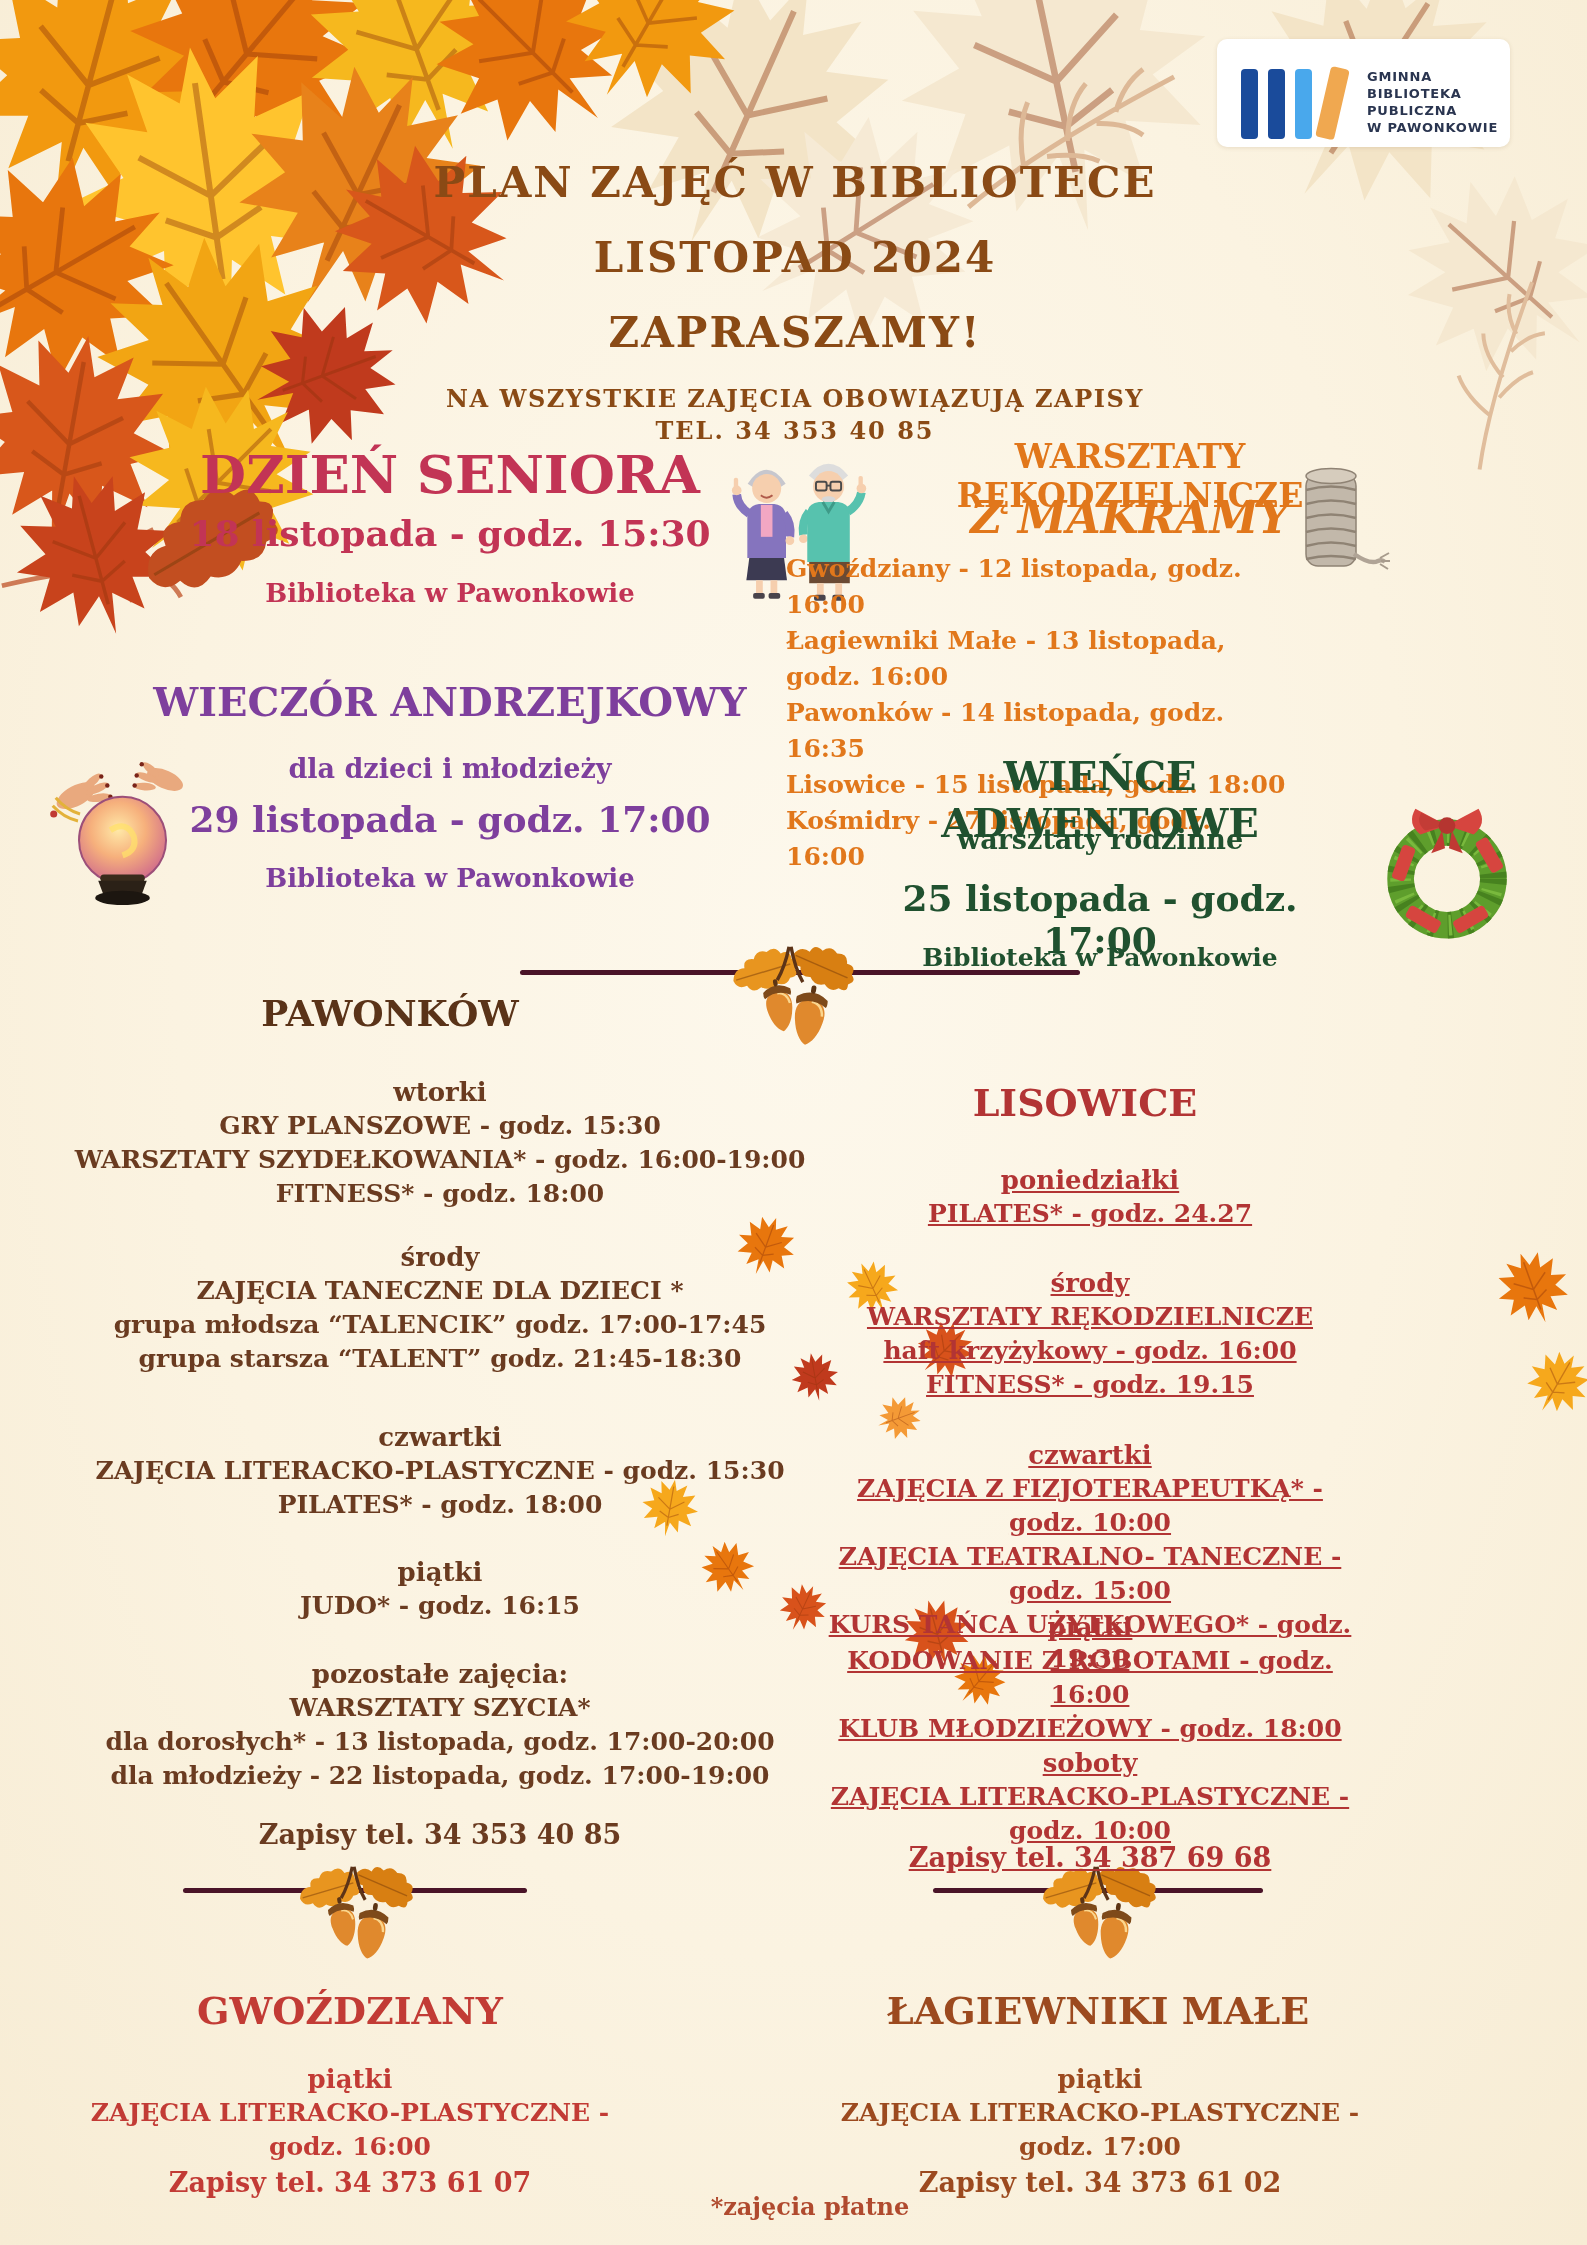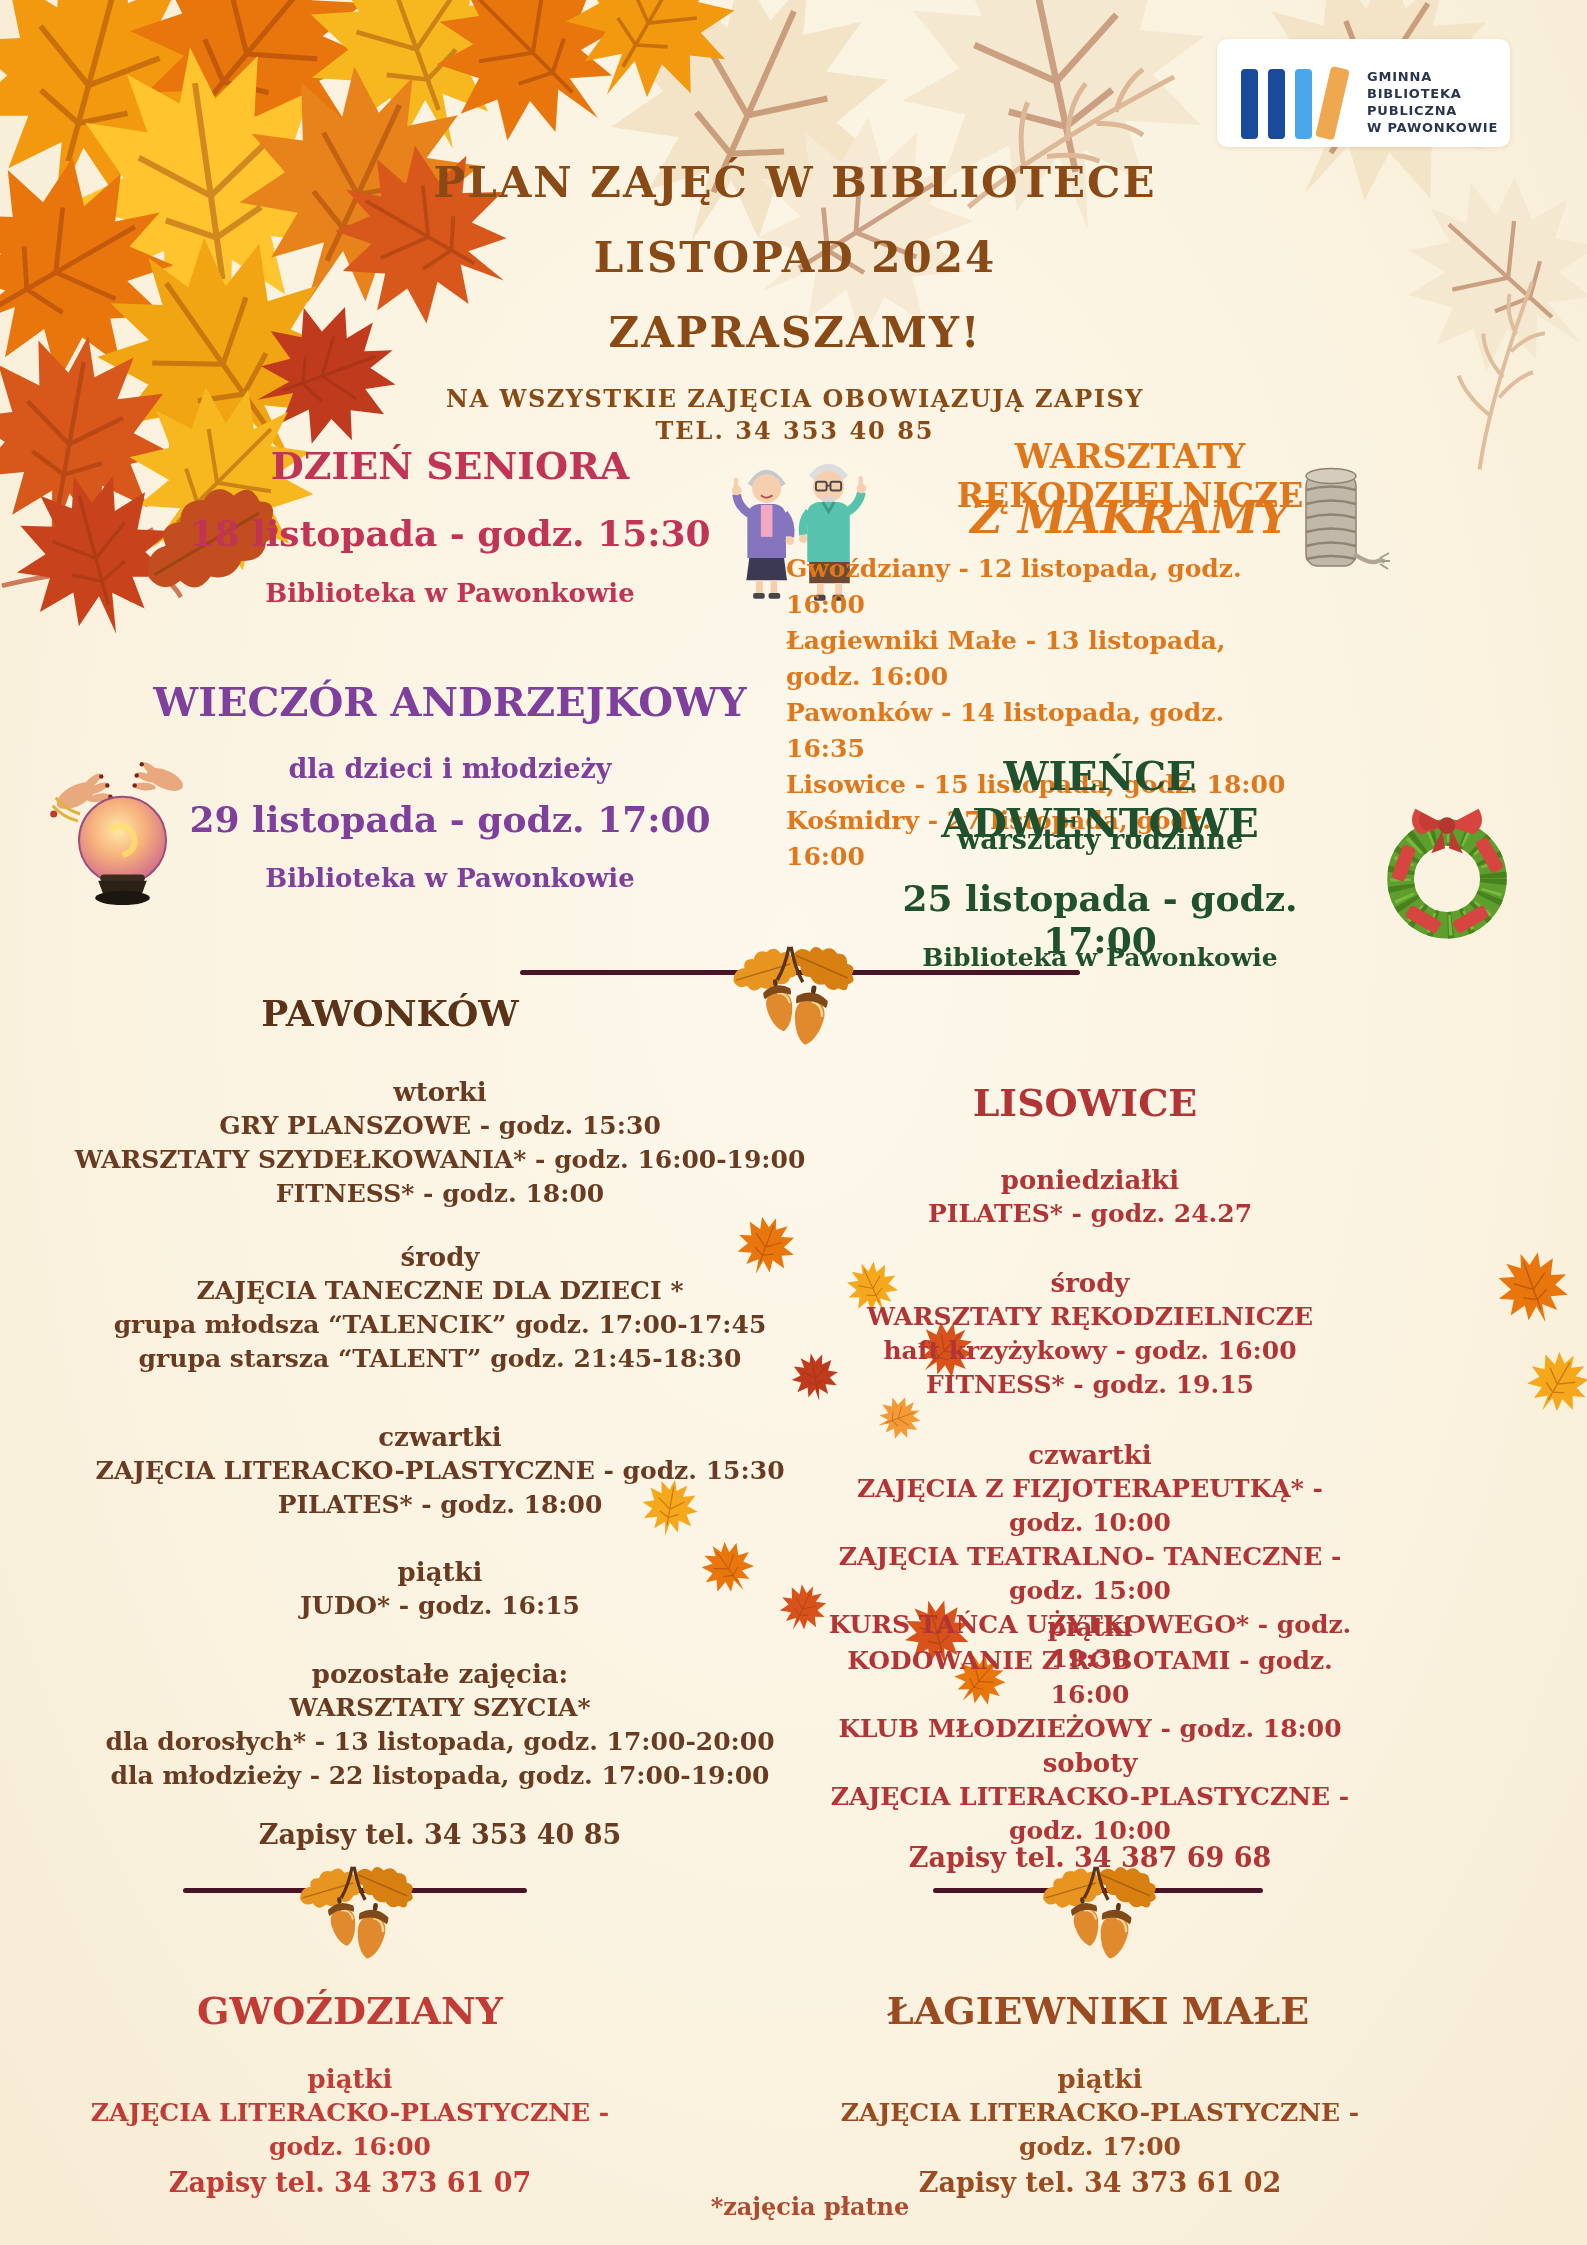--- a/index.html
+++ b/index.html
@@ -21,21 +21,21 @@
   .hdr-note{top:384px;font-size:24px;letter-spacing:1.5px;}
   .hdr-phone{top:416px;font-size:24px;letter-spacing:2px;}
 
   
   .logo-card{left:1217px;top:39px;width:293px;height:108px;background:#fff;border-radius:10px;
     box-shadow:0 1px 4px rgba(120,90,40,.15);z-index:4;}
   .logo-books{position:absolute;left:20px;top:26px;width:130px;height:78px;}
   .logo-text{position:absolute;left:150px;top:29px;font-family:"DejaVu Sans","Liberation Sans",sans-serif;
     font-weight:700;font-size:13px;line-height:17px;letter-spacing:.8px;color:#2A3550;}
   .seniors{color:#C23455;z-index:3}
-  .seniors-title{left:120px;top:443px;width:660px;font-size:38px;}
+  .seniors-title{left:120px;top:443px;width:660px;font-size:53px;}
   .seniors-date{left:120px;top:512px;width:660px;font-size:36px;}
   .seniors-place{left:120px;top:578px;width:660px;font-size:26px;}
 
   .macrame{color:#E1771B;z-index:3}
   .macrame-t1{left:870px;top:437px;width:520px;font-size:33px;}
   .macrame-t2{left:870px;top:492px;width:520px;font-size:44px;font-style:italic;}
   .macrame-items{left:786px;top:551px;width:500px;font-size:25px;line-height:36px;}
 
   .andrz{color:#7E3F9D;z-index:3}
   .andrz-title{left:90px;top:678px;width:720px;font-size:40px;}
@@ -53,21 +53,21 @@
 
   .loc-title{font-size:36px;z-index:3}
   .pawonkow-title{left:140px;top:992px;width:500px;color:#5A3318;}
   .lisowice-title{left:835px;top:1080px;width:500px;color:#B23434;font-size:38px;}
   .gwozdz-title{left:60px;top:1988px;width:580px;color:#C23B35;font-size:38px;}
   .lagiew-title{left:848px;top:1988px;width:500px;color:#9C4A1F;font-size:38px;}
 
   .sched{z-index:3;font-size:25px;line-height:34px;}
   .sched .day{font-size:26px;}
   .paw{left:60px;width:760px;color:#6A3B20;}
-  .lis{left:825px;width:530px;color:#B23434;}
+  .lis{left:825px;width:530px;color:#B23434;text-decoration:underline;}
   .gwo{left:60px;width:580px;color:#C23B35;}
   .lag{left:830px;width:540px;color:#9C4A1F;}
   .signup{font-size:27px;z-index:3}
 
   .footer-note{left:640px;top:2192px;width:340px;font-size:24px;color:#B04A2E;z-index:3}
 </style>
 </head>
 <body>
 
 <div class="poster">

